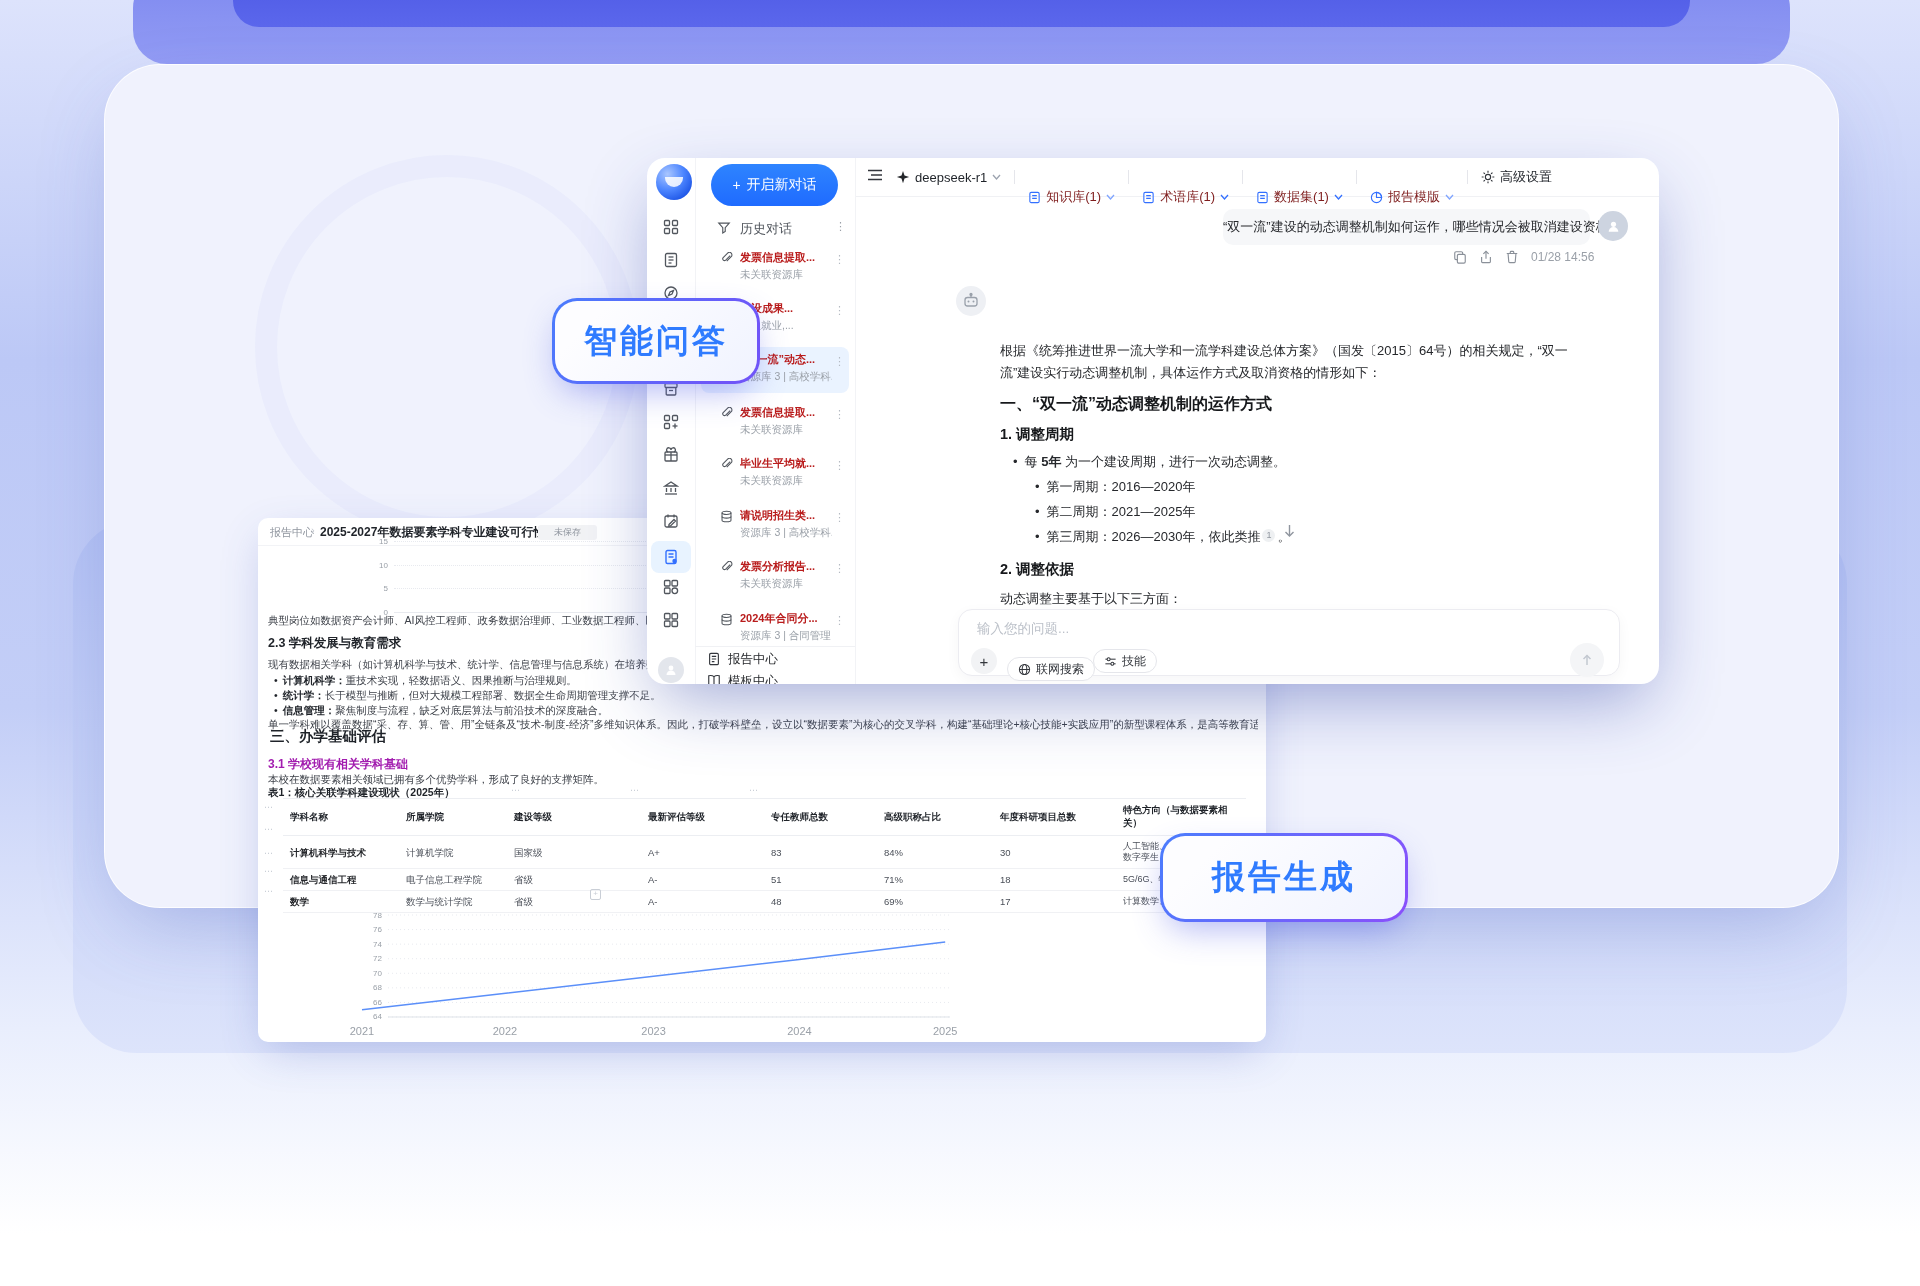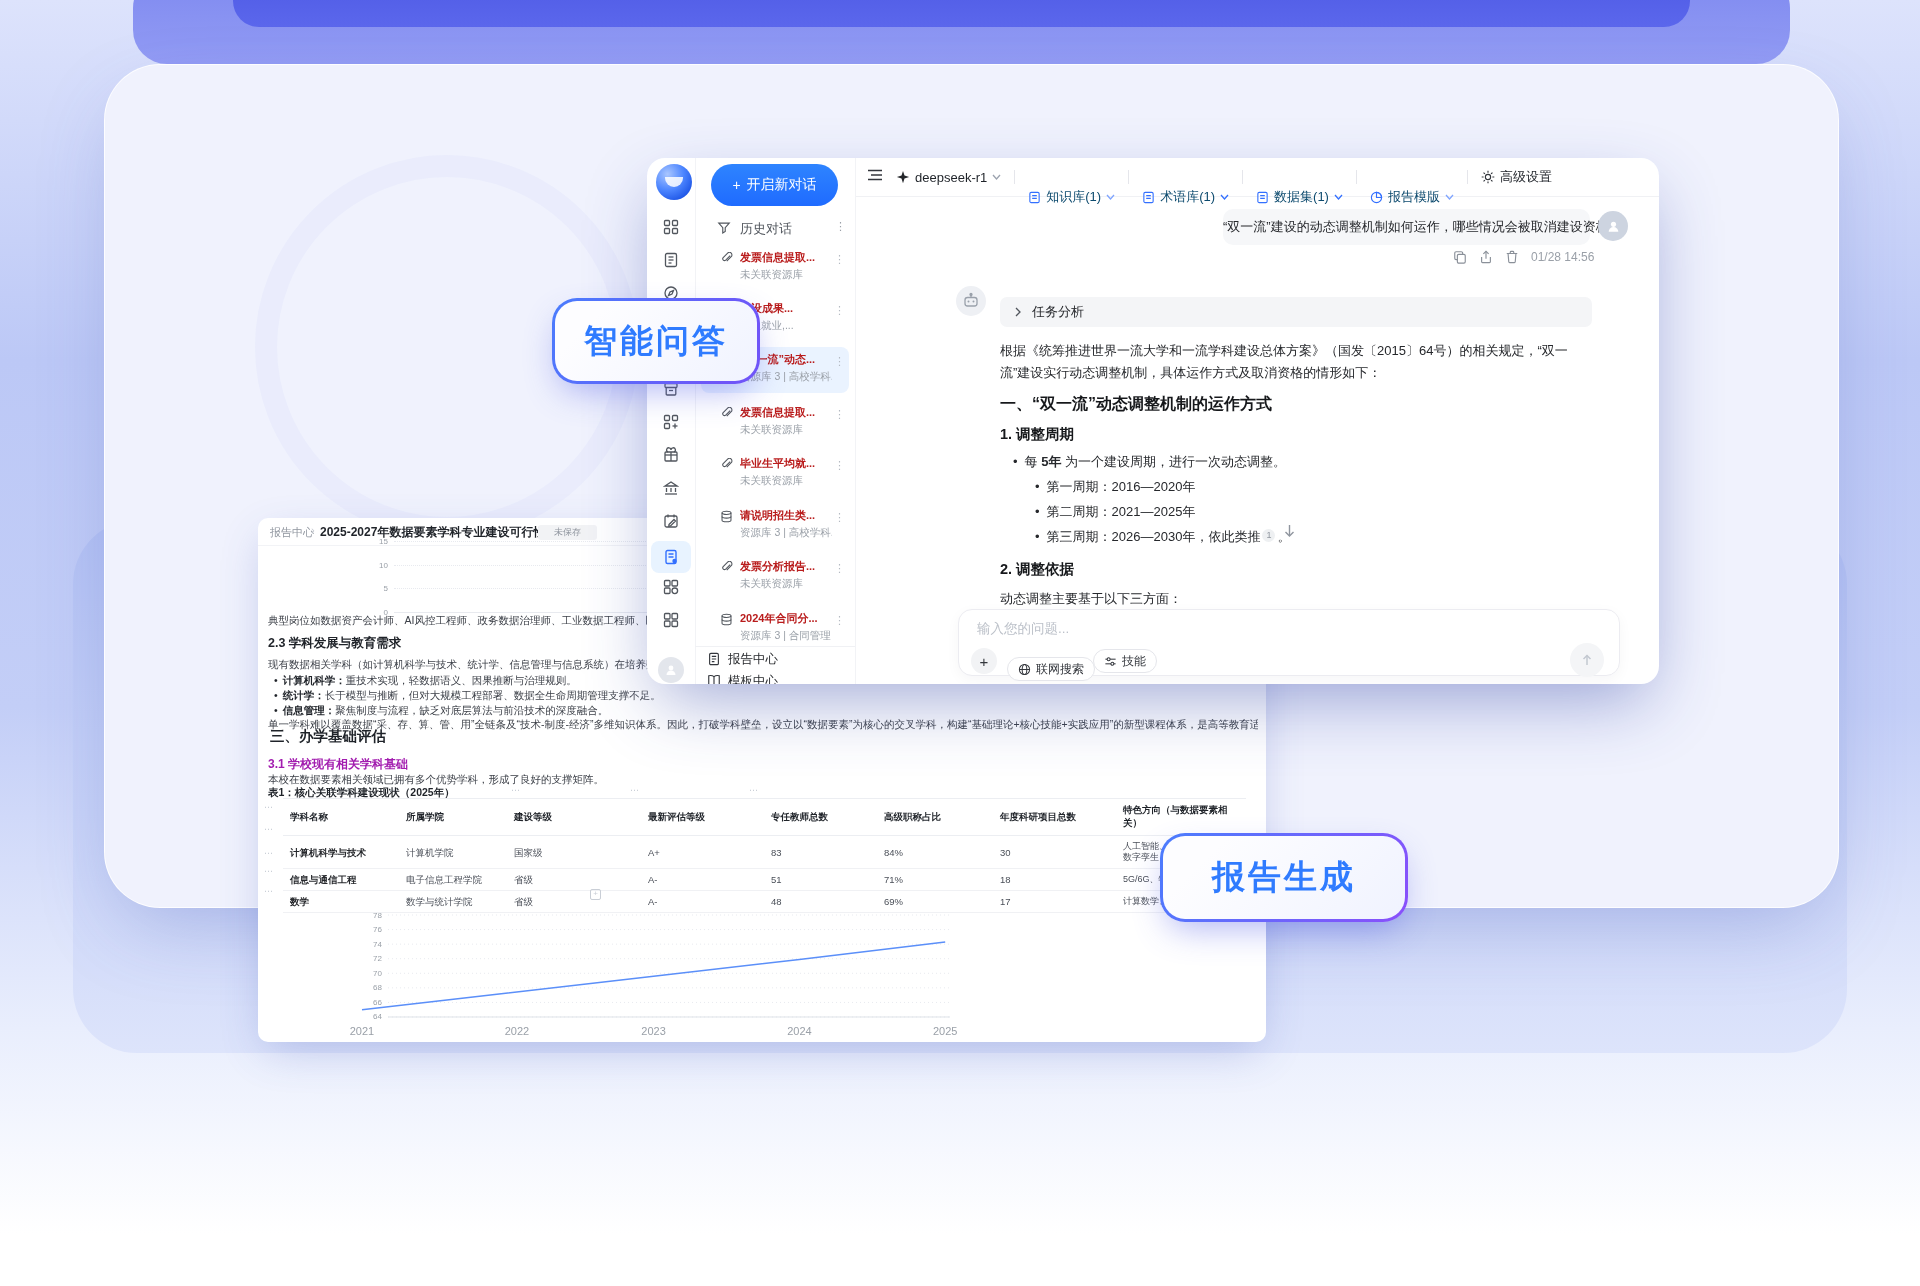--- a/index.html
+++ b/index.html
@@ -53,21 +53,21 @@
   .rline{position:absolute;left:92px;top:390px;width:640px;height:130px;}
   .rline .xlab{position:absolute;top:110px;width:40px;text-align:center;font-size:11px;color:#9aa0a8;margin-top:7px;}
   .add-row{position:absolute;left:332px;top:371px;width:9px;height:9px;border:1px solid #c9ced6;border-radius:2px;color:#c9ced6;font-size:8px;line-height:8px;text-align:center;}
 
   
   .chat-window{left:647px;top:158px;width:1012px;height:526px;background:#fff;border-radius:18px;
        box-shadow:0 26px 70px -12px rgba(45,65,165,.45);overflow:hidden;}
   .c-toolbar{position:absolute;left:208px;top:0;right:0;height:38px;border-bottom:1px solid #f0f1f4;
        display:flex;align-items:center;gap:13px;padding-left:12px;}
   .tb-item{display:flex;align-items:center;gap:5px;font-size:13px;color:#1f2329;cursor:pointer;}
-  .tb-item.blue{color:#0c4a6e;margin-top:40px;}
+  .tb-item.blue{color:#7f1d1d;margin-top:40px;}
   .tb-sep{width:1px;height:14px;background:#e5e6eb;}
   .chev{width:9px;height:6px;}
   
   .c-rail{position:absolute;left:0;top:0;width:48px;height:100%;border-right:1px solid #f2f3f6;}
   .logo{position:absolute;left:9px;top:6px;width:36px;height:36px;border-radius:50%;
        background:radial-gradient(circle at 32% 28%,#a9c6ff,#4d86ff 45%,#1d55e6 80%);}
   .logo:after{content:"";position:absolute;left:9px;top:13px;width:18px;height:10px;border-radius:0 0 12px 12px;background:rgba(255,255,255,.85);}
   .ric{position:absolute;left:12px;width:24px;height:24px;display:flex;align-items:center;justify-content:center;}
   .ric.sel{left:4px;width:40px;height:32px;background:#e8f3ff;border-radius:8px;}
   .rail-avatar{position:absolute;left:11px;top:499px;width:26px;height:26px;border-radius:50%;background:#e3e6ec;display:flex;align-items:center;justify-content:center;}
@@ -250,21 +250,21 @@
           <text x="32" y="67.7856" text-anchor="end" font-size="8" fill="#9aa0a8">70</text>
           <line x1="38" x2="600" y1="79.857" y2="79.857" stroke="#e8eaef" stroke-dasharray="1,3"></line>
           <text x="32" y="82.357" text-anchor="end" font-size="8" fill="#9aa0a8">68</text>
           <line x1="38" x2="600" y1="94.42840000000001" y2="94.42840000000001" stroke="#e8eaef" stroke-dasharray="1,3"></line>
           <text x="32" y="96.92840000000001" text-anchor="end" font-size="8" fill="#9aa0a8">66</text>
           <line x1="38" x2="600" y1="108.99980000000001" y2="108.99980000000001" stroke="#e8eaef" stroke-dasharray="1,3"></line>
           <text x="32" y="111.49980000000001" text-anchor="end" font-size="8" fill="#9aa0a8">64</text>
           <line x1="38" x2="600" y1="108.99980000000001" y2="108.99980000000001" stroke="#dfe2e8"></line>
           <polyline points="12,101.7141 157.8,84.95699000000002 303.6,68.19988000000004 449.40000000000003,51.44276999999996 595.2,33.95709000000002" fill="none" stroke="#5b8ff9" stroke-width="1.6"></polyline>
         </svg>
-    <div class="xlab" style="left: -8px;">2021</div><div class="xlab" style="left: 147px;">2022</div><div class="xlab" style="left: 283.6px;">2023</div><div class="xlab" style="left: 429.4px;">2024</div><div class="xlab" style="left: 575.2px;">2025</div></div>
+    <div class="xlab" style="left: -8px;">2021</div><div class="xlab" style="left: 135px;">2022</div><div class="xlab" style="left: 283.6px;">2023</div><div class="xlab" style="left: 429.4px;">2024</div><div class="xlab" style="left: 575.2px;">2025</div></div>
   </div>
 
   <div class="abs chat-window">
 
     <div class="c-toolbar">
       <span>
         <svg width="16" height="14" viewBox="0 0 16 14">
             <g stroke="#33363c" stroke-width="1.4">
               <line x1="1" y1="2.5" x2="15" y2="2.5"></line>
               <line x1="4" y1="7" x2="15" y2="7"></line>
@@ -636,26 +636,20 @@
           <g fill="none" stroke="#9aa1ab" stroke-width="1.3">
             <rect x="3" y="5.5" width="12" height="8.5" rx="2.5"></rect>
             <line x1="9" y1="3" x2="9" y2="5.5"></line>
             <circle cx="9" cy="2.5" r="1" fill="#9aa1ab"></circle>
             <circle cx="6.5" cy="9.5" r="1" fill="#9aa1ab" stroke="none"></circle>
             <circle cx="11.5" cy="9.5" r="1" fill="#9aa1ab" stroke="none"></circle>
           </g>
         </svg>
     </div>
 
-    <div class="task-bar">
-      <svg width="8" height="10" viewBox="0 0 6 10">
-          <polyline points="1,1 5,5 1,9" fill="none" stroke="#51565d" stroke-width="1.3"></polyline>
-        </svg>
-      <span>任务分析</span>
-    </div>
 
     <div class="ans" style="top:182px;">根据《统筹推进世界一流大学和一流学科建设总体方案》（国发〔2015〕64号）的相关规定，“双一流”建设实行动态调整机制，具体运作方式及取消资格的情形如下：</div>
     <div class="ans-h1" style="top:236px;">一、“双一流”动态调整机制的运作方式</div>
     <div class="ans-h2" style="top:267px;">1. 调整周期</div>
     <div class="ans-li" style="left:366px;top:295px;"><span>每 </span><b>5年</b><span> 为一个建设周期，进行一次动态调整。</span></div>
     <div class="ans-li" style="left:388px;top:320px;">第一周期：2016—2020年</div>
     <div class="ans-li" style="left:388px;top:345px;">第二周期：2021—2025年</div>
     <div class="ans-li" style="left:388px;top:370px;"><span>第三周期：2026—2030年，依此类推</span><span class="cite">1</span><span>。</span></div>
     <div class="ans-h2" style="top:402px;">2. 调整依据</div>
     <div class="ans" style="top:430px;">动态调整主要基于以下三方面：</div>

